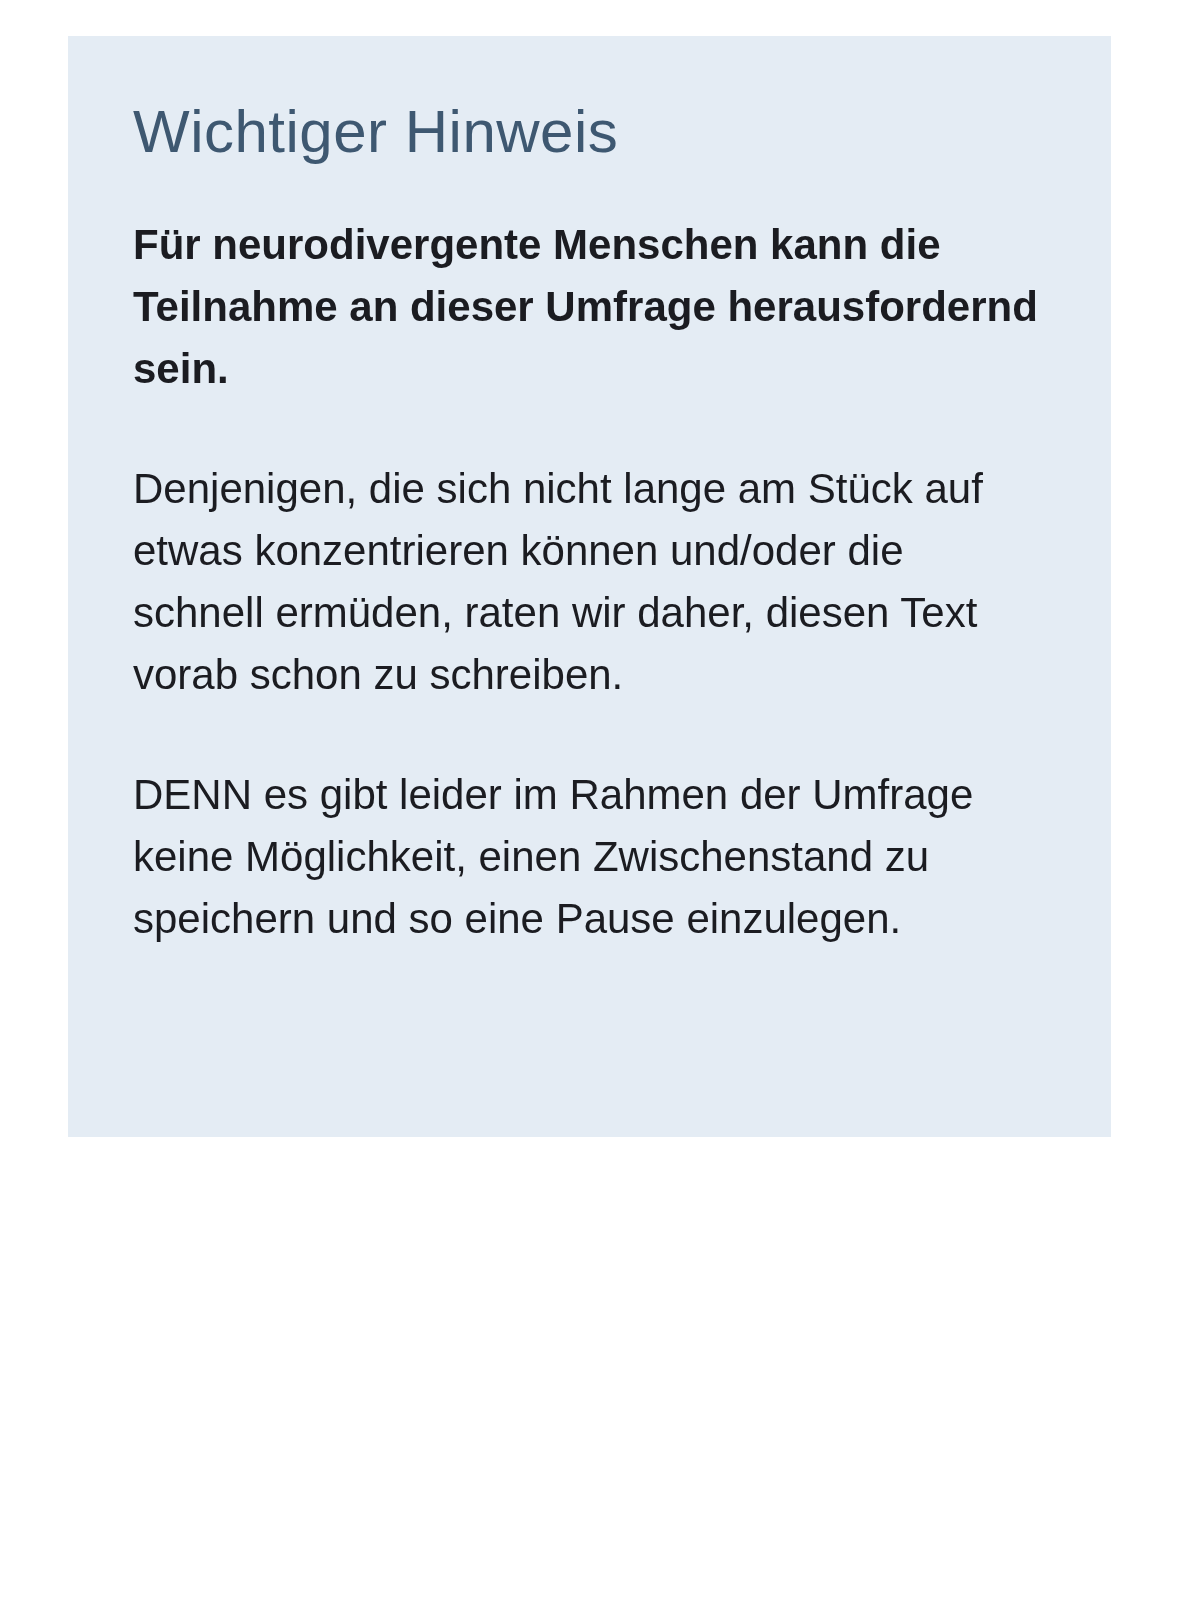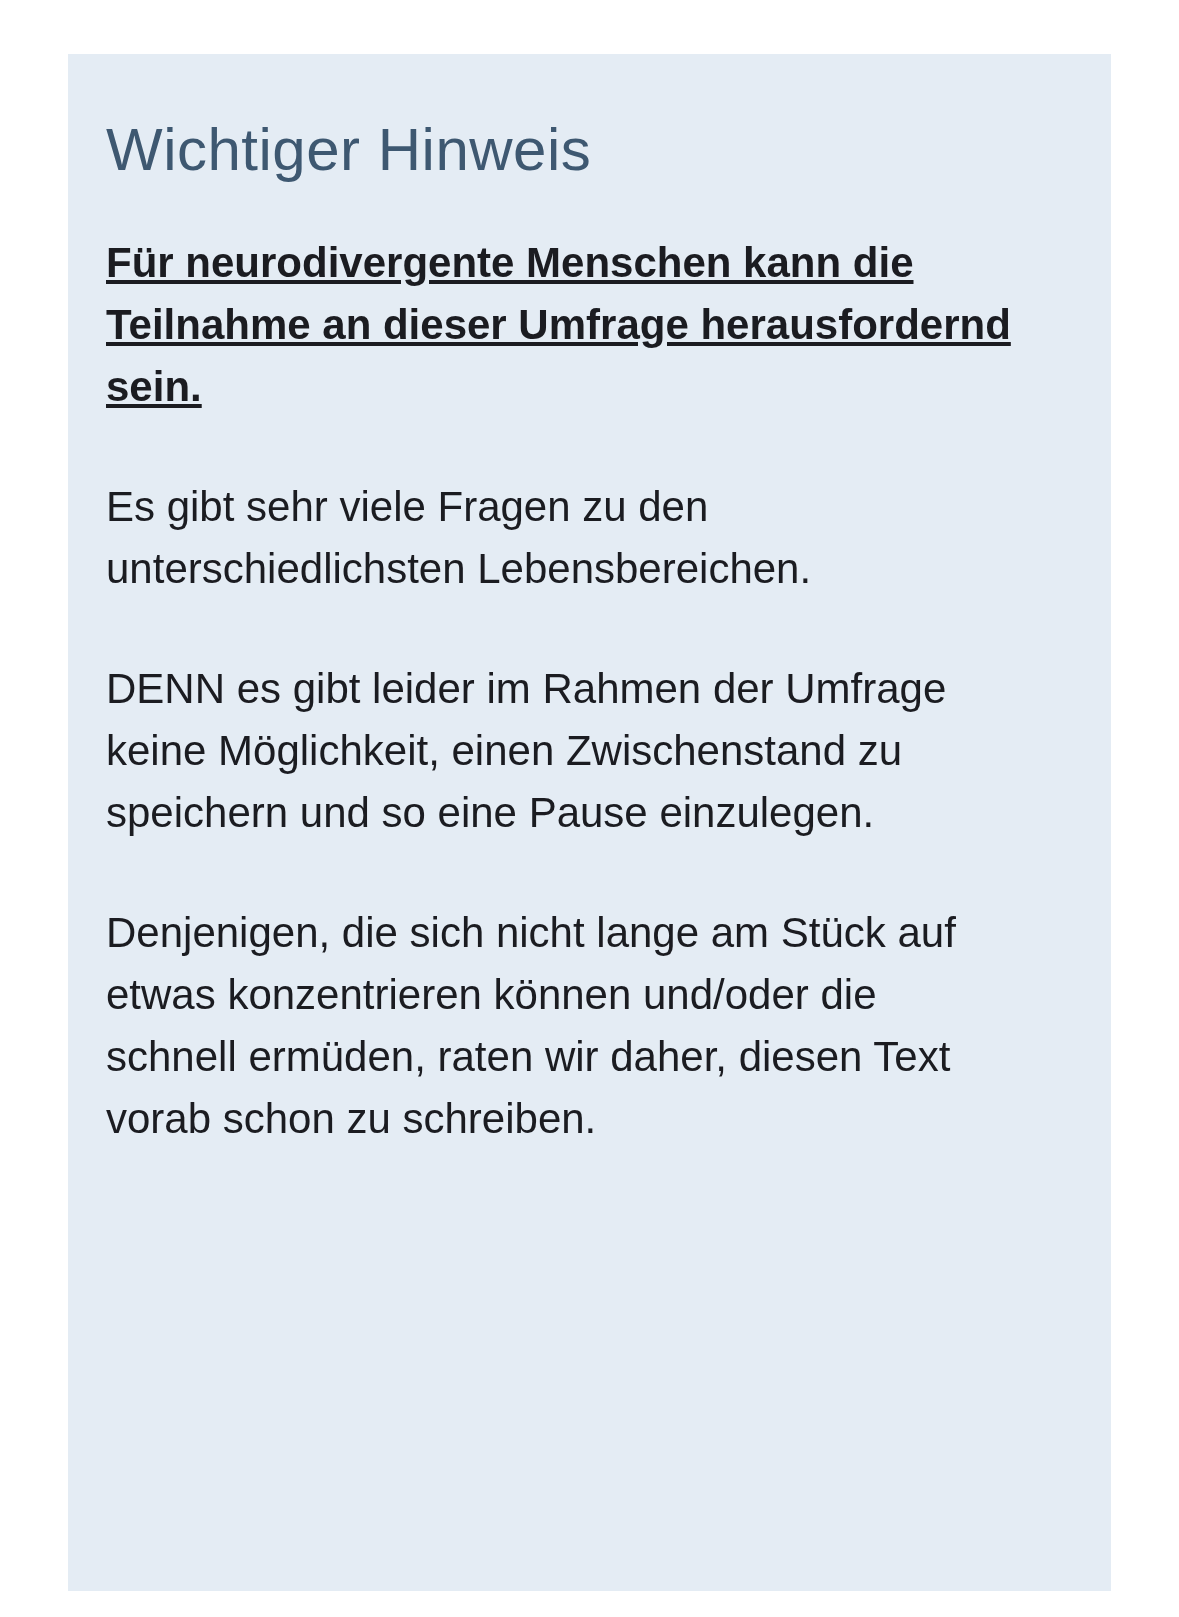--- a/index.html
+++ b/index.html
@@ -18,66 +18,62 @@
     width: 1179px;
     height: 1617px;
     background: var(--page-background);
     overflow: hidden;
   }
   .notice-card {
     position: absolute;
     left: 68px;
     top: 36px;
     width: 1043px;
-    height: 1537px;
+    height: 1101px;
     background: var(--card-background);
-    padding: 60px 65px 135px 38px;
-    margin-top: 18px;
+    padding: 60px 65px 135px 65px;
   }
   .notice-title {
     font-size: 60px;
     line-height: 72px;
     font-weight: 400;
     color: var(--title-color);
     letter-spacing: 0.5px;
     margin: 0 0 46px 0;
   }
   .notice-paragraph {
     font-size: 42px;
     line-height: 62px;
     font-weight: 400;
     color: var(--body-text);
     white-space: pre-line;
     margin: 0 0 58px 0;
   }
   .notice-paragraph.bold {
     font-weight: 700;
-    text-decoration: underline;
   }
   .notice-paragraph:last-child {
     margin-bottom: 0;
   }
 </style>
 </head>
 <body>
 
 <div class="page">
   <section class="notice-card">
     <h1 class="notice-title">Wichtiger Hinweis</h1>
 
     <p class="notice-paragraph bold">Für neurodivergente Menschen kann die
 Teilnahme an dieser Umfrage herausfordernd
 sein.</p>
 
-    <p class="notice-paragraph">Es gibt sehr viele Fragen zu den
-unterschiedlichsten Lebensbereichen.</p>
 
-
-    <p class="notice-paragraph">DENN es gibt leider im Rahmen der Umfrage
-keine Möglichkeit, einen Zwischenstand zu
-speichern und so eine Pause einzulegen.</p>
 
     <p class="notice-paragraph">Denjenigen, die sich nicht lange am Stück auf
 etwas konzentrieren können und/oder die
 schnell ermüden, raten wir daher, diesen Text
 vorab schon zu schreiben.</p>
+
+    <p class="notice-paragraph">DENN es gibt leider im Rahmen der Umfrage
+keine Möglichkeit, einen Zwischenstand zu
+speichern und so eine Pause einzulegen.</p>
   </section>
 </div>
 
 </body></html>

